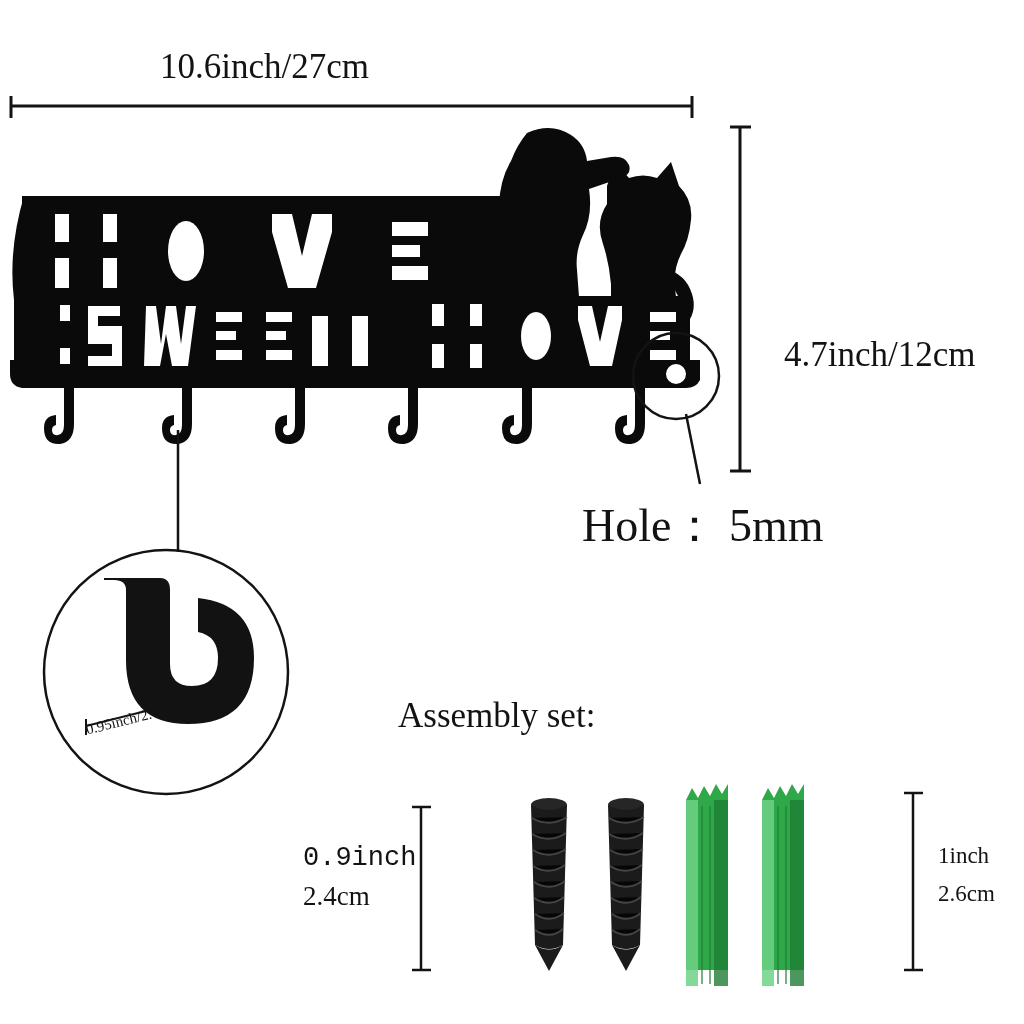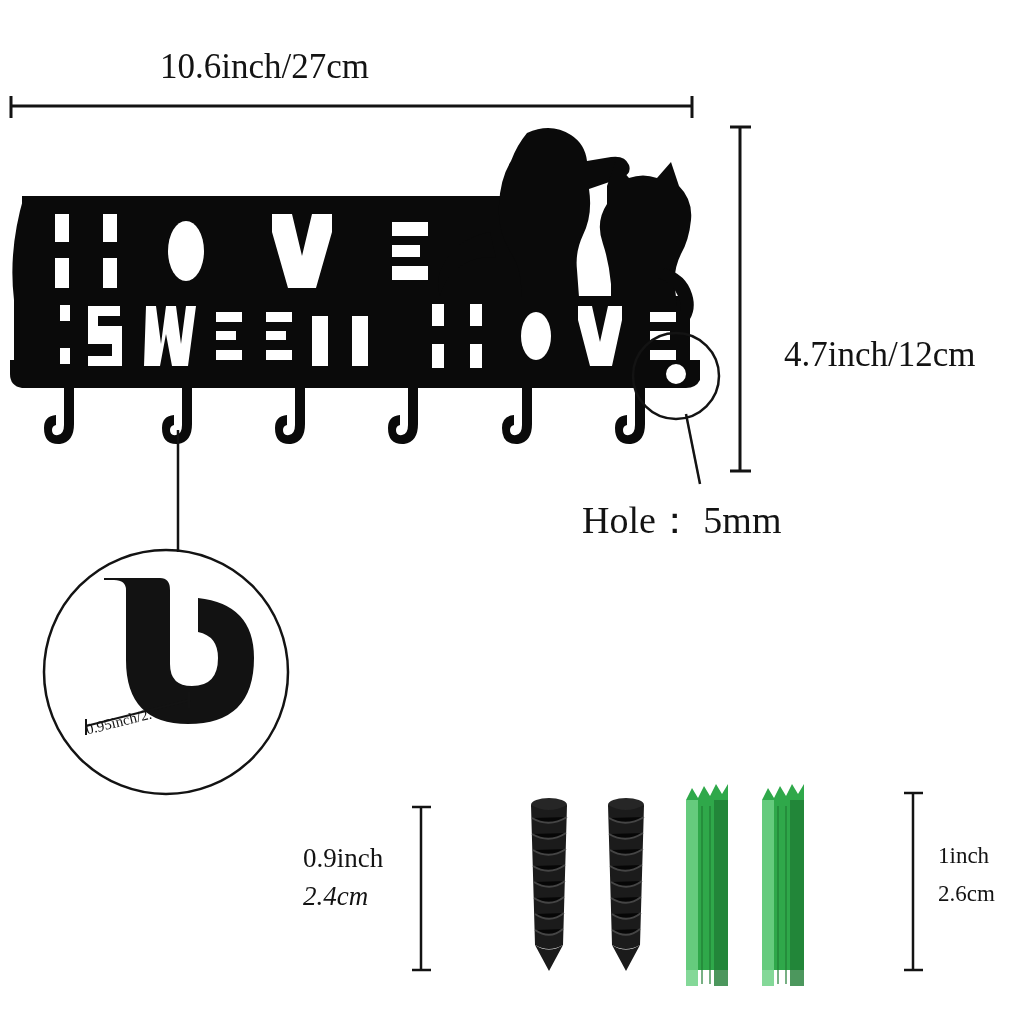--- a/index.html
+++ b/index.html
@@ -32,44 +32,44 @@
   }
   #dim-height-label {
     left: 784px;
     top: 323px;
     font-size: 35px;
     margin-top: 12px;
   }
   #hole-label {
     left: 582px;
     top: 495px;
-    font-size: 38px;
+    font-size: 46px;
   }
   #hook-width-label {
     left: 84px;
     top: 722px;
     font-size: 15px;
     transform: rotate(-14deg);
     transform-origin: left top;
   }
   #assembly-label {
     left: 398px;
     top: 696px;
     font-size: 35px;
   }
   #screw-label-1 {
     left: 303px;
     top: 843px;
     font-size: 27px;
+    font-family: Liberation Mono, monospace;
   }
   #screw-label-2 {
     left: 303px;
     top: 881px;
     font-size: 27px;
-    font-style: italic;
   }
   #anchor-label-1 {
     left: 938px;
     top: 843px;
     font-size: 23px;
   }
   #anchor-label-2 {
     left: 938px;
     top: 881px;
     font-size: 23px;
@@ -84,20 +84,21 @@
 </style>
 </head>
 <body>
 
 <div class="stage">
 
   <div class="txt" id="dim-width-label">10.6inch/27cm</div>
   <div class="txt" id="dim-height-label">4.7inch/12cm</div>
   <div class="txt" id="hole-label">Hole： 5mm</div>
   <div class="txt" id="hook-width-label">0.95inch/2.4cm</div>
+  <div class="txt" id="assembly-label">Assembly set:</div>
   <div class="txt" id="screw-label-1">0.9inch</div>
   <div class="txt" id="screw-label-2">2.4cm</div>
   <div class="txt" id="anchor-label-1">1inch</div>
   <div class="txt" id="anchor-label-2">2.6cm</div>
 
   <svg class="layer" viewBox="0 0 1024 1024">
 
     <g stroke="#131313" stroke-width="3">
       <line x1="10" y1="106" x2="693" y2="106"></line>
       <line x1="11" y1="96" x2="11" y2="118"></line>

